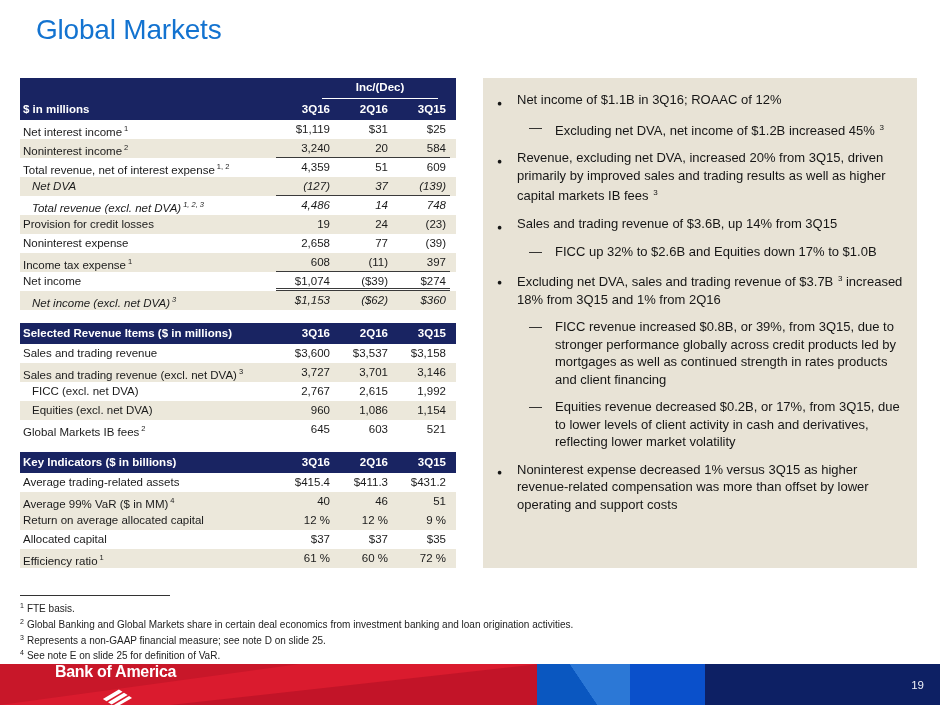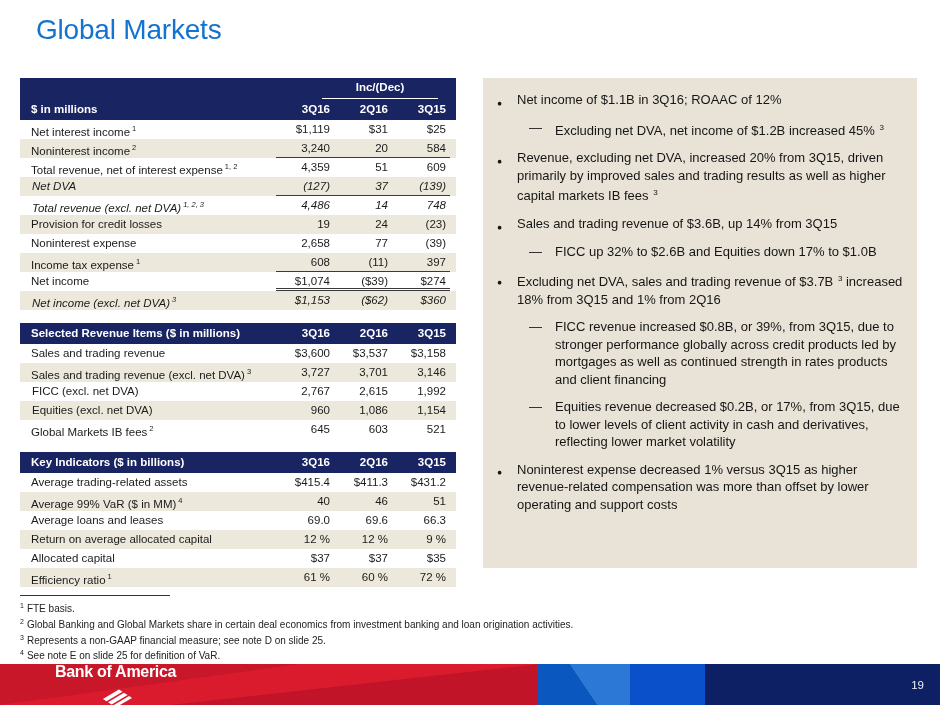--- a/index.html
+++ b/index.html
@@ -19,21 +19,21 @@
   .trow { display:flex; padding-right:6px; height:19px; font-size:11.5px; color:#1b1b1b; }
   .trow.shade { background:#ece8db; }
   .trow.ital .lab, .trow.ital .num { font-style:italic; }
   .thead { background:#192462; color:#ffffff; font-weight:bold; height:21px; }
   .thead .lab, .thead .num { line-height:21px; }
   .span-row { display:flex; padding-right:18px; height:21px; background:#192462; color:#ffffff;
               font-weight:bold; font-size:11.5px; }
   .span-row .spacer { flex:1; }
   .span-row .span-cols { width:116px; text-align:center; line-height:19px;
               border-bottom:1px solid #ffffff; }
-  .lab { flex:1; padding-left:11px; white-space:nowrap; line-height:18px; overflow:hidden; }
+  .lab { flex:1; padding-left:3px; white-space:nowrap; line-height:18px; overflow:hidden; }
   .lab.indent { padding-left:12px; }
   .num { width:58px; text-align:right; padding-right:4px; line-height:18px; white-space:nowrap; }
   .u1 .num { border-bottom:1px solid #3a3a3a; }
   .u2 .num { border-bottom:3px double #3a3a3a; }
   sup { font-size:7.5px; vertical-align:super; margin-left:2px; }
 
   
   .panel { position:absolute; left:483px; top:78px; width:434px; height:490px; background:#e8e3d6; }
   .bullets { list-style:none; padding:13px 14px 0 0; }
   .bullets li { position:relative; font-size:13px; line-height:17.5px; color:#161616;
@@ -200,26 +200,20 @@
           <div class="num">$415.4</div>
           <div class="num">$411.3</div>
           <div class="num">$431.2</div>
         </div>
         <div class="trow shade">
           <div class="lab">Average 99% VaR ($ in MM)<sup>4</sup></div>
           <div class="num">40</div>
           <div class="num">46</div>
           <div class="num">51</div>
         </div>
-        <div class="trow">
-          <div class="lab">Average loans and leases</div>
-          <div class="num">69.0</div>
-          <div class="num">69.6</div>
-          <div class="num">66.3</div>
-        </div>
         <div class="trow shade">
           <div class="lab">Return on average allocated capital</div>
           <div class="num">12&nbsp;%</div>
           <div class="num">12&nbsp;%</div>
           <div class="num">9&nbsp;%</div>
         </div>
         <div class="trow">
           <div class="lab">Allocated capital</div>
           <div class="num">$37</div>
           <div class="num">$37</div>

